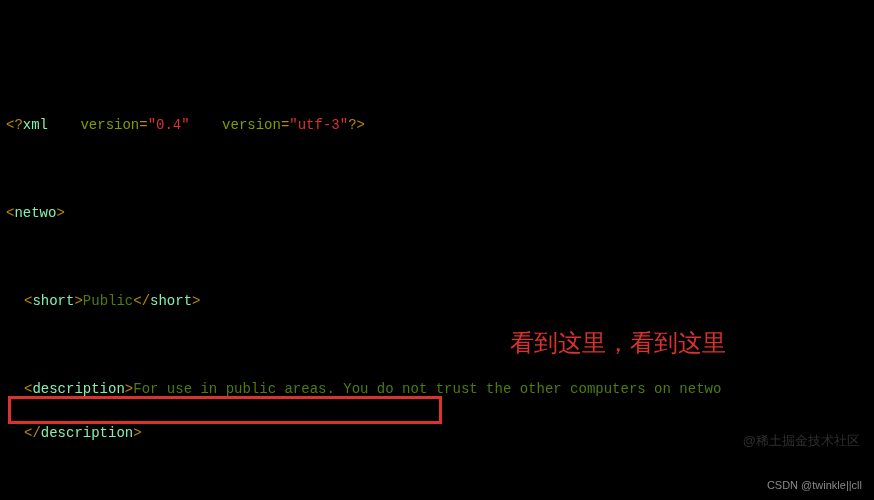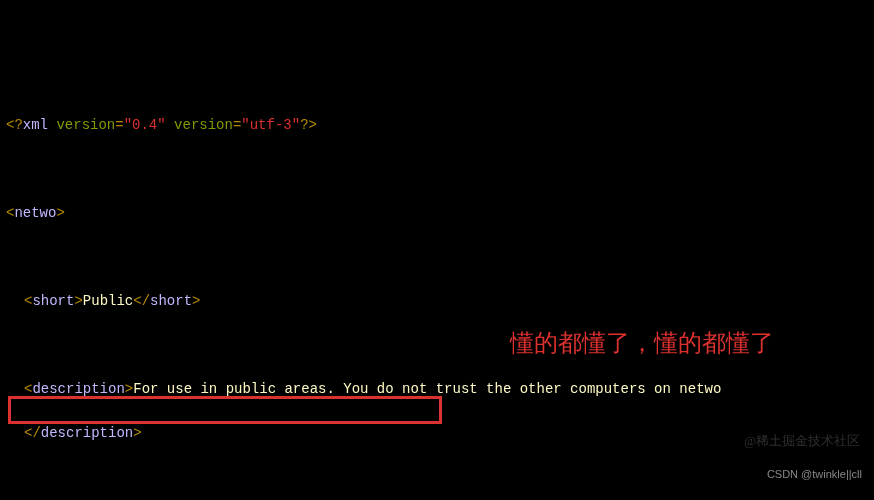--- a/index.html
+++ b/index.html
@@ -12,24 +12,24 @@
     height: 500px;
     overflow: hidden;
     position: relative;
     padding: 4px 6px;
     white-space: pre;
     color: #fff;
   }
   .line { display: block; }
   .ind1 { padding-left: 18px; }
   .br-yellow { color: #b58900; }
-  .tag       { color: #c4b5fd; }
-  .attrname  { color: #859900; }
+  .tag       { color: #86efac; }
+  .attrname  { color: #859900; margin-left: 24px; }
   .attrval   { color: #dc322f; }
-  .text      { color: #fef9c3; }
+  .text      { color: #4d7c0f; }
   .highlight-box {
     position: absolute;
     border: 3px solid #dc322f;
     left: 8px;
     top: 396px;
     width: 434px;
     height: 28px;
     pointer-events: none;
   }
   .annotation {
@@ -40,28 +40,28 @@
     font-weight: 500;
     left: 510px;
     top: 332px;
     white-space: nowrap;
   }
   .watermark {
     position: absolute;
     right: 14px;
     top: 430px;
     color: #555;
-    font-family: Liberation Serif, serif;
+    font-family: Liberation Sans, sans-serif;
     font-size: 13px;
     opacity: .55;
   }
   .credit {
     position: absolute;
     right: 12px;
-    bottom: 15px;
+    bottom: 4px;
     color: #888;
     font-family: Arial, sans-serif;
     font-size: 11px;
     margin-left: 36px;
   }
 </style>
 </head>
 <body>
 
 
@@ -113,21 +113,21 @@
 
 
 
 
 
 
 
 <div class="highlight-box"></div>
 
 
-<div class="annotation">懂的都懂了，懂的都懂了</div>
+<div class="annotation">看到这里，看到这里</div>
 
 
 <div class="watermark">@稀土掘金技术社区</div>
 
 
 <div class="credit">CSDN @twinkle||cll</div>
 
 
 
 

